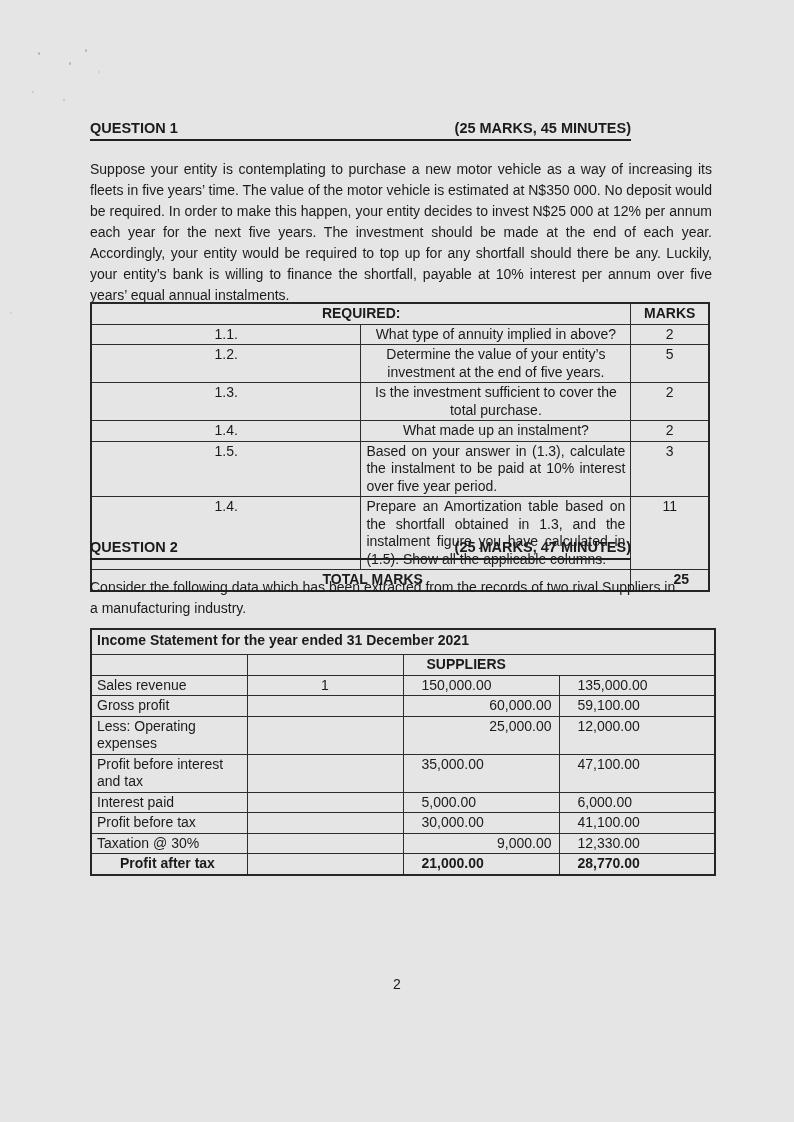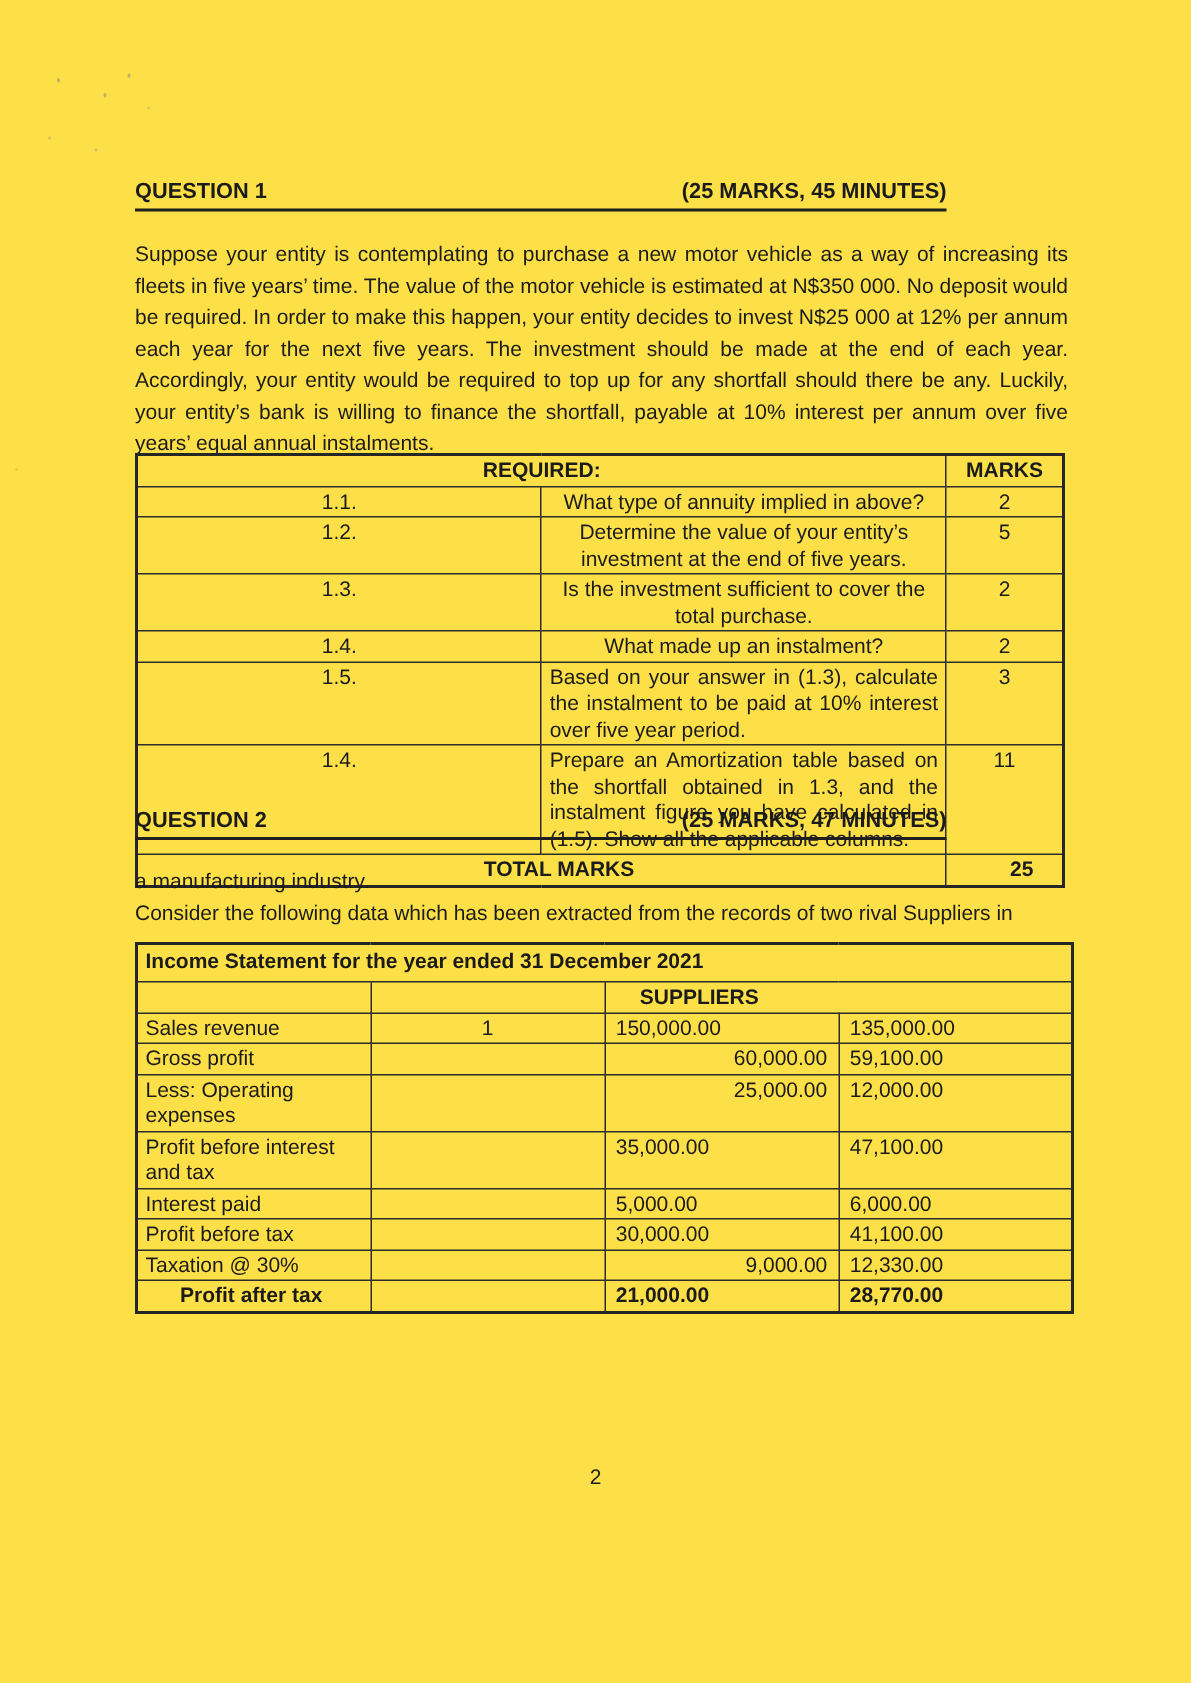--- a/index.html
+++ b/index.html
@@ -1,17 +1,17 @@
 <!DOCTYPE html>
 <html><head>
 <meta charset="utf-8">
 <style>
   html,body { margin:0; padding:0; }
   .page {
-    position:relative; width:794px; height:1122px; background:#fde047;
+    position:relative; width:794px; height:1122px; background:#e5e5e5;
     overflow:hidden; color:#1b1b1b;
     font-family:"Liberation Sans","DejaVu Sans",sans-serif;
   }
   .speck { position:absolute; background:#8a8a8a; border-radius:50%; opacity:.55; }
 
   .qhead {
     position:absolute; left:90px; width:541px;
     display:flex; justify-content:space-between; align-items:baseline;
     font-weight:bold; font-size:14.5px;
     border-bottom:2px solid #1f1f1f; padding-bottom:3px;
@@ -36,21 +36,21 @@
   .t1 .jst { text-align:justify; }
 
   .t2 { top:628px; width:626px; }
   .t2 .c-lab { width:293px; }
   .t2 .c-not { width:164px; text-align:center; }
   .t2 .c-a   { width:82px; }
   .t2 .c-b   { width:87px; }
   .t2 .ttl   { text-align:left; height:22px; line-height:19px; }
   .t2 .hdr   { text-align:center; }
   .t2 .sup   { text-align:left; padding-left:23px; }
-  .t2 .num-l { text-align:left;  padding-left:7px; }
+  .t2 .num-l { text-align:left;  padding-left:18px; }
   .t2 .num-r { text-align:right; padding-right:7px; }
   .bold { font-weight:bold;padding-left:28px; }
 
   .pagenum { position:absolute; top:976px; left:0; width:794px;
              text-align:center; font-size:14px; }
 </style>
 </head>
 <body>
 
 <div class="page">
@@ -112,22 +112,22 @@
     </tr>
   </tbody>
     </table>
 
   <div class="qhead" style="top:539px;">
     <span>QUESTION 2</span>
     <span>(25 MARKS, 47 MINUTES)</span>
   </div>
 
   <div class="para para2" style="top:577px;">
+    <div>Consider the following data which has been extracted from the records of two rival Suppliers in</div>
     <div>a manufacturing industry.</div>
-    <div>Consider the following data which has been extracted from the records of two rival Suppliers in</div>
   </div>
 
   <table class="t2">
     <tbody>
         <tr>
       <th class="ttl" colspan="4">Income Statement for the year ended 31 December 2021</th>
     </tr>
     <tr>
       <td class="c-lab"></td>
       <td class="c-not"></td>

